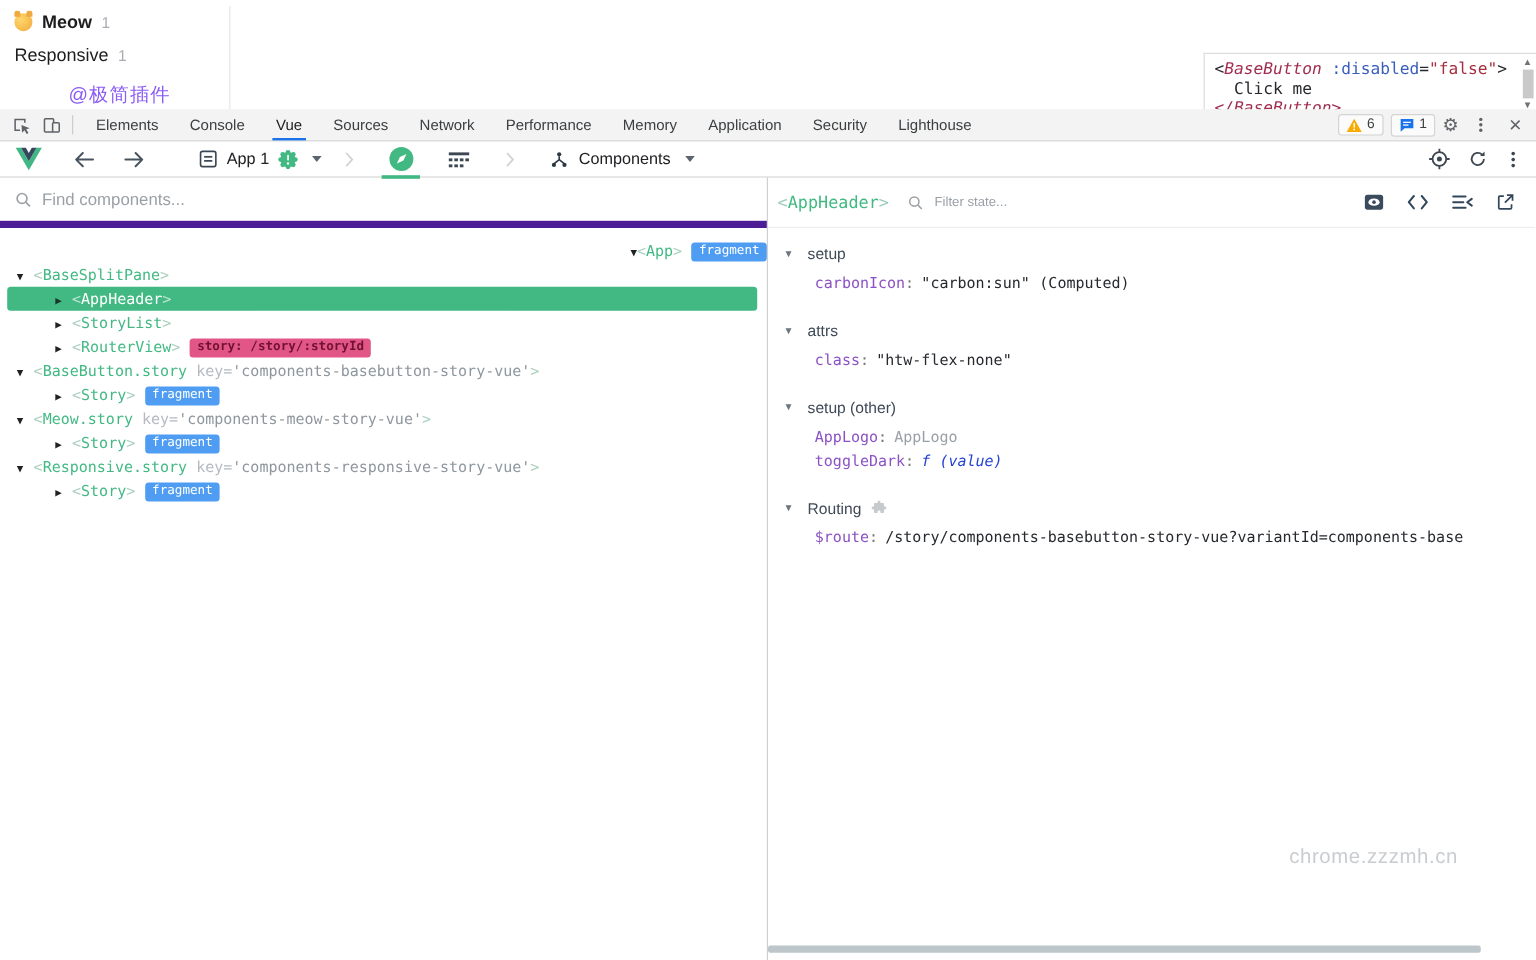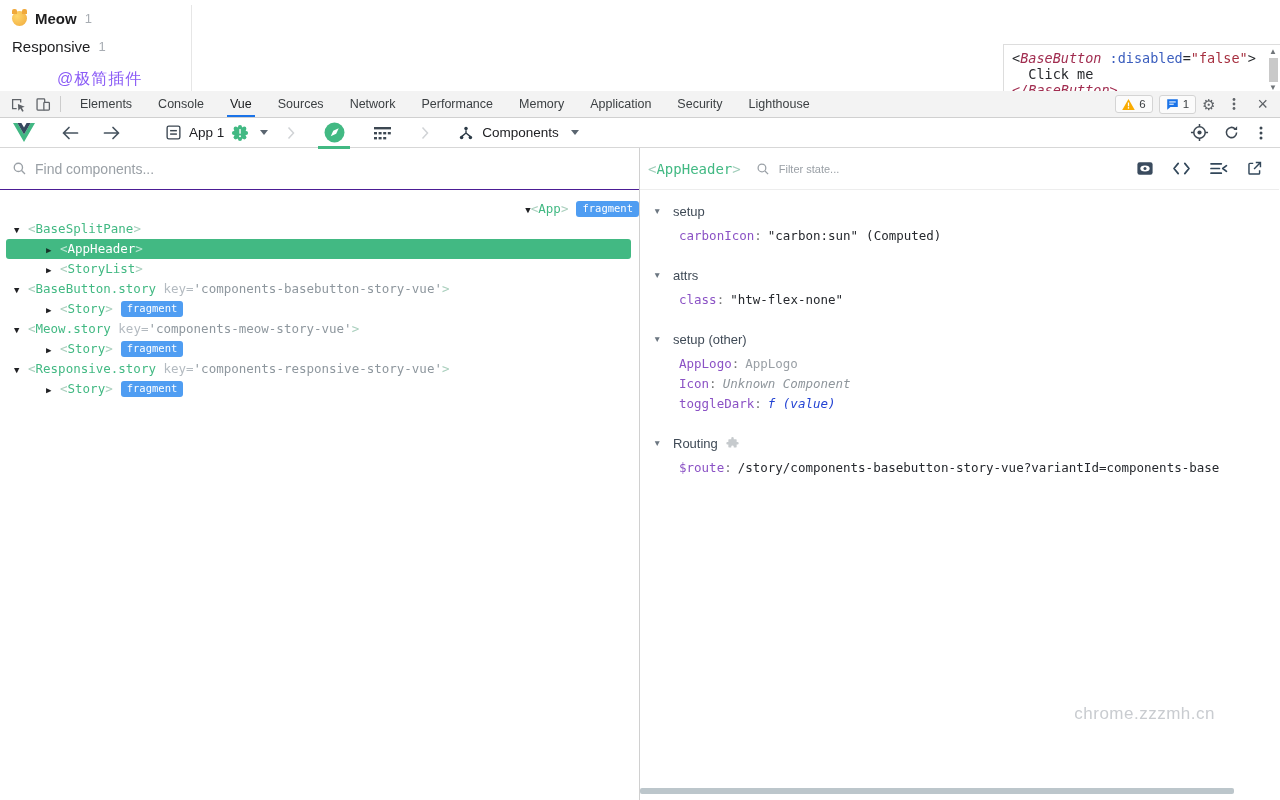--- a/index.html
+++ b/index.html
@@ -53,21 +53,21 @@
   .inspector-btn { position:relative; width:40px; }
   .inspector-btn.active::after { content:""; position:absolute; left:4px; right:4px; bottom:-1px; height:3px; background:#42b983; }
   .components-crumb { display:flex; align-items:center; gap:8px; font-size:13.5px; color:#202124; margin-left:10px; }
   .vt-right { margin-left:auto; display:flex; align-items:center; gap:14px; padding-right:12px; }
 
   
   .panels { position:absolute; left:0; top:148px; width:1280px; height:652px; display:flex; }
   .left-panel { position:relative; width:640px; height:100%; border-right:1px solid #d0d0d0; }
   .right-panel { position:relative; width:639px; height:100%; }
 
-  .search-row { height:42px; display:flex; align-items:center; padding:0 12px; border-bottom:1px solid #4c1d95; gap:8px; }
+  .search-row { height:42px; display:flex; align-items:center; padding:0 12px; border-bottom:6px solid #4c1d95; gap:8px; }
   .search-input { flex:1; border:none; outline:none; font-size:14px; color:#202124; background:transparent; font-family:"Liberation Sans", sans-serif; }
   .search-input::placeholder { color:#9aa0a6; }
 
   
   .tree { padding-top:9px; font-family:"DejaVu Sans Mono", monospace; font-size:12.5px; }
   .trow { position:relative; height:20px; line-height:20px; white-space:nowrap; cursor:pointer; }
   .trow .twrap { position:relative; z-index:1; }
   .lv0 { padding-left:16px;text-align:right; } .lv1 { padding-left:14px; } .lv2 { padding-left:46px; }
   .tcaret { display:inline-block; width:14px; font-size:9px; color:#202124; }
   .brk { color:#a9cfbd; }
@@ -312,20 +312,21 @@
 
       <div class="tree">
         <div class="trow lv0"><span class="twrap"><span class="tcaret">▼</span><span class="brk">&lt;</span><span class="tname">App</span><span class="brk">&gt;</span><span class="tree-badge badge-fragment">fragment</span></span></div>
 
         <div class="trow lv1"><span class="twrap"><span class="tcaret">▼</span><span class="brk">&lt;</span><span class="tname">BaseSplitPane</span><span class="brk">&gt;</span></span></div>
 
         <div class="trow lv2 selected"><span class="twrap"><span class="tcaret">▶</span><span class="brk">&lt;</span><span class="tname">AppHeader</span><span class="brk">&gt;</span></span></div>
 
         <div class="trow lv2"><span class="twrap"><span class="tcaret">▶</span><span class="brk">&lt;</span><span class="tname">StoryList</span><span class="brk">&gt;</span></span></div>
 
+        <div class="trow lv2"><span class="twrap"><span class="tcaret">▶</span><span class="brk">&lt;</span><span class="tname">RouterView</span><span class="brk">&gt;</span><span class="tree-badge badge-route">story: /story/:storyId</span></span></div>
 
         <div class="trow lv1"><span class="twrap"><span class="tcaret">▼</span><span class="brk">&lt;</span><span class="tname">BaseButton.story</span>&nbsp;<span class="tattr-key">key=</span><span class="tattr-val">'components-basebutton-story-vue'</span><span class="brk">&gt;</span></span></div>
 
         <div class="trow lv2"><span class="twrap"><span class="tcaret">▶</span><span class="brk">&lt;</span><span class="tname">Story</span><span class="brk">&gt;</span><span class="tree-badge badge-fragment">fragment</span></span></div>
 
         <div class="trow lv1"><span class="twrap"><span class="tcaret">▼</span><span class="brk">&lt;</span><span class="tname">Meow.story</span>&nbsp;<span class="tattr-key">key=</span><span class="tattr-val">'components-meow-story-vue'</span><span class="brk">&gt;</span></span></div>
 
         <div class="trow lv2"><span class="twrap"><span class="tcaret">▶</span><span class="brk">&lt;</span><span class="tname">Story</span><span class="brk">&gt;</span><span class="tree-badge badge-fragment">fragment</span></span></div>
 
         <div class="trow lv1"><span class="twrap"><span class="tcaret">▼</span><span class="brk">&lt;</span><span class="tname">Responsive.story</span>&nbsp;<span class="tattr-key">key=</span><span class="tattr-val">'components-responsive-story-vue'</span><span class="brk">&gt;</span></span></div>
@@ -391,21 +392,20 @@
           </div>
         </div>
 
         <div class="section">
           <div class="section-head">
             <span class="scaret">▼</span>
             <span class="stitle">setup (other)</span>
           </div>
           <div class="section-rows">
             <div class="srow"><span class="skey">AppLogo</span><span class="scolon">:</span><span class="sval muted">AppLogo</span></div>
-            <div class="srow"><span class="skey">Icon</span><span class="scolon">:</span><span class="sval unknown">Unknown Component</span></div>
             <div class="srow"><span class="skey">toggleDark</span><span class="scolon">:</span><span class="sval func">f (value)</span></div>
           </div>
         </div>
 
         <div class="section">
           <div class="section-head">
             <span class="scaret">▼</span>
             <span class="stitle">Routing</span>
             <svg width="13" height="13" viewBox="0 0 21 21">
                 <path d="M8.5 2.2a2 2 0 0 1 4 0v1.3h3.7a1 1 0 0 1 1 1v3.7h1.3a2 2 0 0 1 0 4h-1.3v3.7a1 1 0 0 1-1 1h-3.7v-1.3a2 2 0 0 0-4 0v1.3H4.8a1 1 0 0 1-1-1v-3.7H2.5a2 2 0 0 1 0-4h1.3V4.5a1 1 0 0 1 1-1h3.7z" fill="#c6cacd"></path>

